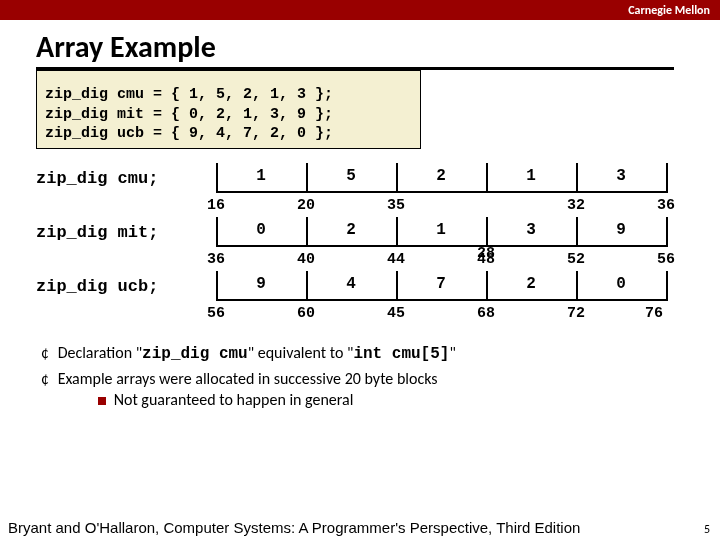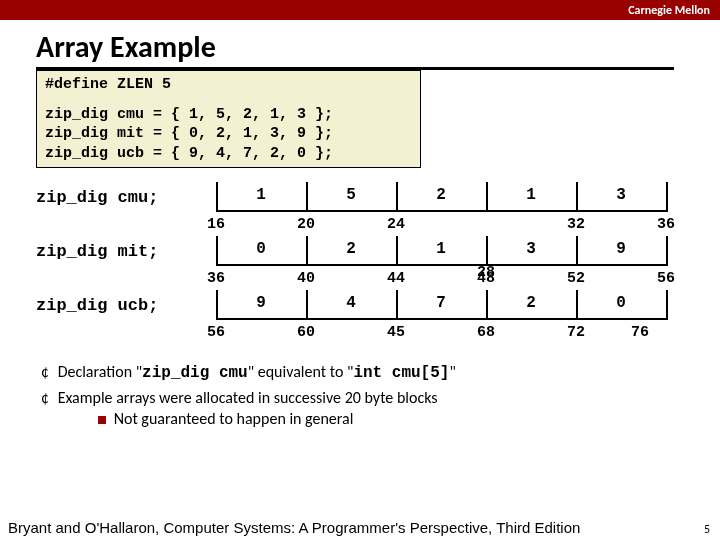--- a/index.html
+++ b/index.html
@@ -33,21 +33,20 @@
 <body>
 
 <div class="topbar">
   <span>Carnegie Mellon</span>
 </div>
 
 <div class="content">
   <div class="title">Array Example</div>
 
   <div class="codebox">
-    <div>#define ZLEN 5</div>
     <div class="sp"></div>
     <div>zip_dig cmu = { 1, 5, 2, 1, 3 };</div>
     <div>zip_dig mit = { 0, 2, 1, 3, 9 };</div>
     <div>zip_dig ucb = { 9, 4, 7, 2, 0 };</div>
   </div>
 
   <div class="arrays" id="arrays-container">
       <div class="arow">
         <div class="albl">zip_dig cmu;</div>
         <div class="adiagram">
@@ -61,21 +60,21 @@
             <div class="tick" style="left: 450px;"></div>
             <div class="cell-val" style="left: 0px;">1</div>
             <div class="cell-val" style="left: 90px;">5</div>
             <div class="cell-val" style="left: 180px;">2</div>
             <div class="cell-val" style="left: 270px;">1</div>
             <div class="cell-val" style="left: 360px;">3</div>
           </div>
           <div class="addrs">
             <div class="addr" style="left: 0px;">16</div>
             <div class="addr" style="left: 90px;">20</div>
-            <div class="addr" style="left: 180px;">24</div>
+            <div class="addr" style="left: 180px;">35</div>
             <div class="addr" style="left: 270px; margin-top: 48px;">28</div>
             <div class="addr" style="left: 360px;">32</div>
             <div class="addr" style="left: 450px;">36</div>
           </div>
         </div>
       </div>
       <div class="arow">
         <div class="albl">zip_dig mit;</div>
         <div class="adiagram">
           <div class="cells">
@@ -118,21 +117,21 @@
             <div class="cell-val" style="left: 180px;">7</div>
             <div class="cell-val" style="left: 270px;">2</div>
             <div class="cell-val" style="left: 360px;">0</div>
           </div>
           <div class="addrs">
             <div class="addr" style="left: 0px;">56</div>
             <div class="addr" style="left: 90px;">60</div>
             <div class="addr" style="left: 180px;">45</div>
             <div class="addr" style="left: 270px;">68</div>
             <div class="addr" style="left: 360px;">72</div>
-            <div class="addr" style="left: 424px;">76</div>
+            <div class="addr" style="left: 438px;">76</div>
           </div>
         </div>
       </div>
     </div>
 
   <div class="bullets">
     <div class="b1">
       <span class="bic">¢</span>
       <span class="btxt">
         <span>Declaration "</span><span class="mono">zip_dig cmu</span><span>" equivalent to "</span><span class="mono">int cmu[5]</span><span>"</span>

